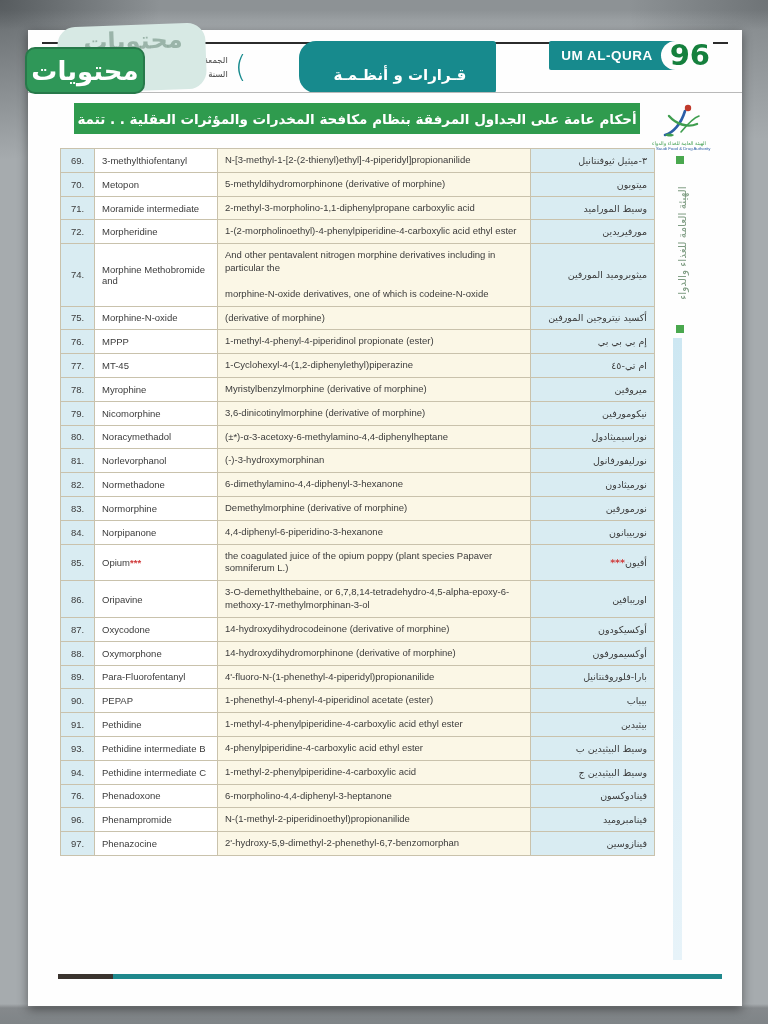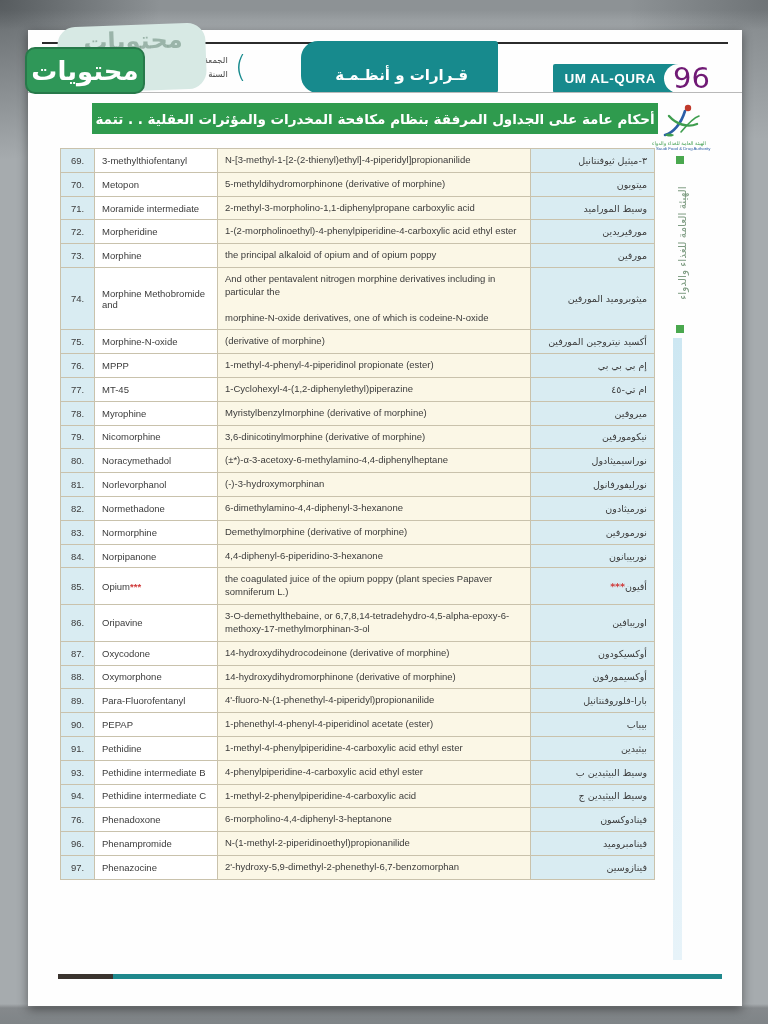--- a/index.html
+++ b/index.html
@@ -23,46 +23,46 @@
     display:flex; align-items:center; justify-content:space-between; }
 
   .date-block { display:flex; align-items:center; gap:5px; }
   .date-accent { width:3px; height:32px; background:#178a8d; }
   .date-lines { text-align:right; font-size:8.5px; line-height:1.7; color:#474747; white-space:nowrap; }
   .paren { color:#178a8d; font-size:30px; font-weight:300; line-height:30px; margin-left:2px; }
 
   .section-box { background:#178a8d; color:#fff; font-weight:bold; font-size:15px;
     padding:25px 30px 9px 34px; border-radius:17px 3px 3px 17px; white-space:nowrap; }
 
-  .masthead { display:flex; align-items:flex-end; height:52px; }
+  .masthead { display:flex; align-items:flex-start; height:52px; }
   .masthead-teal { background:#178a8d; display:flex; align-items:center; border-radius:2px 0 0 2px; }
   .um { color:#fff; font-weight:bold; font-size:13.5px; letter-spacing:.5px; padding:0 8px 0 12px;
     font-family:"Liberation Sans", sans-serif; white-space:nowrap; }
   .num-wrap { background:#fefefe; border-radius:17px 0 0 17px; display:flex; align-items:center;
     padding:0 3px 0 9px; }
-  .num { font-size:29px; font-weight:normal; color:#701a75; line-height:1; }
+  .num { font-size:29px; font-weight:bold; color:#15803d; line-height:1; }
   .year-tab { width:13px; margin-left:2px; background:#178a8d; border-radius:0 2px 2px 0;
     position:relative; overflow:hidden; }
   .year-tab span { position:absolute; left:50%; top:50%; transform:translate(-50%,-50%) rotate(90deg);
     color:#fff; font-size:7.5px; white-space:nowrap; }
 
   
   .stamp-blob { position:absolute; left:58px; top:25px; width:148px; height:66px;
     background:#d7e9e4; border-radius:18px; transform:rotate(-2deg); z-index:4; overflow:hidden; }
   .stamp-ghost { position:absolute; left:26px; top:2px; font-size:24px; font-weight:bold;
     color:rgba(104,136,121,.55); }
   .stamp { position:absolute; left:25px; top:47px; width:120px; height:47px; z-index:5;
     background:#2f9758; border:2px solid #27794a; border-radius:10px;
     display:flex; align-items:center; justify-content:center;
     color:#fff; font-size:26px; font-weight:bold; }
 
   
   .title-bar { position:absolute; left:46px; top:73px; width:566px; height:31px;
     background:#2f9b4e; color:#fff; display:flex; align-items:center; justify-content:center;
-    font-size:13.5px; font-weight:bold;margin-left:18px; }
+    font-size:13.5px; font-weight:bold; }
 
   
   .sfda { position:absolute; left:656px; top:102px; width:50px; text-align:center; z-index:3; }
   .sfda svg { display:block; margin:0 auto; }
   .sfda-ar { font-size:5px; color:#3f9e4f; white-space:nowrap; }
   .sfda-en { font-size:4.3px; color:#2b5ea7; white-space:nowrap;
     font-family:"Liberation Sans", sans-serif; }
 
   
   .sq { position:absolute; width:8px; height:8px; background:#4aa84e; z-index:3; }
@@ -160,26 +160,20 @@
             <td class="c-desc">2-methyl-3-morpholino-1,1-diphenylpropane carboxylic acid</td>
             <td class="c-ar" dir="rtl">وسيط الموراميد</td>
           </tr>
           <tr>
             <td class="c-num">72.</td>
             <td class="c-name">Morpheridine</td>
             <td class="c-desc">1-(2-morpholinoethyl)-4-phenylpiperidine-4-carboxylic acid ethyl ester</td>
             <td class="c-ar" dir="rtl">مورفيريدين</td>
           </tr>
           <tr>
-            <td class="c-num">73.</td>
-            <td class="c-name">Morphine</td>
-            <td class="c-desc">the principal alkaloid of opium and of opium poppy</td>
-            <td class="c-ar" dir="rtl">مورفين</td>
-          </tr>
-          <tr>
             <td class="c-num">74.</td>
             <td class="c-name">Morphine Methobromide and</td>
             <td class="c-desc">And other pentavalent nitrogen morphine derivatives including in particular the
 
 morphine-N-oxide derivatives, one of which is codeine-N-oxide</td>
             <td class="c-ar" dir="rtl">ميثوبروميد المورفين</td>
           </tr>
           <tr>
             <td class="c-num">75.</td>
             <td class="c-name">Morphine-N-oxide</td>

